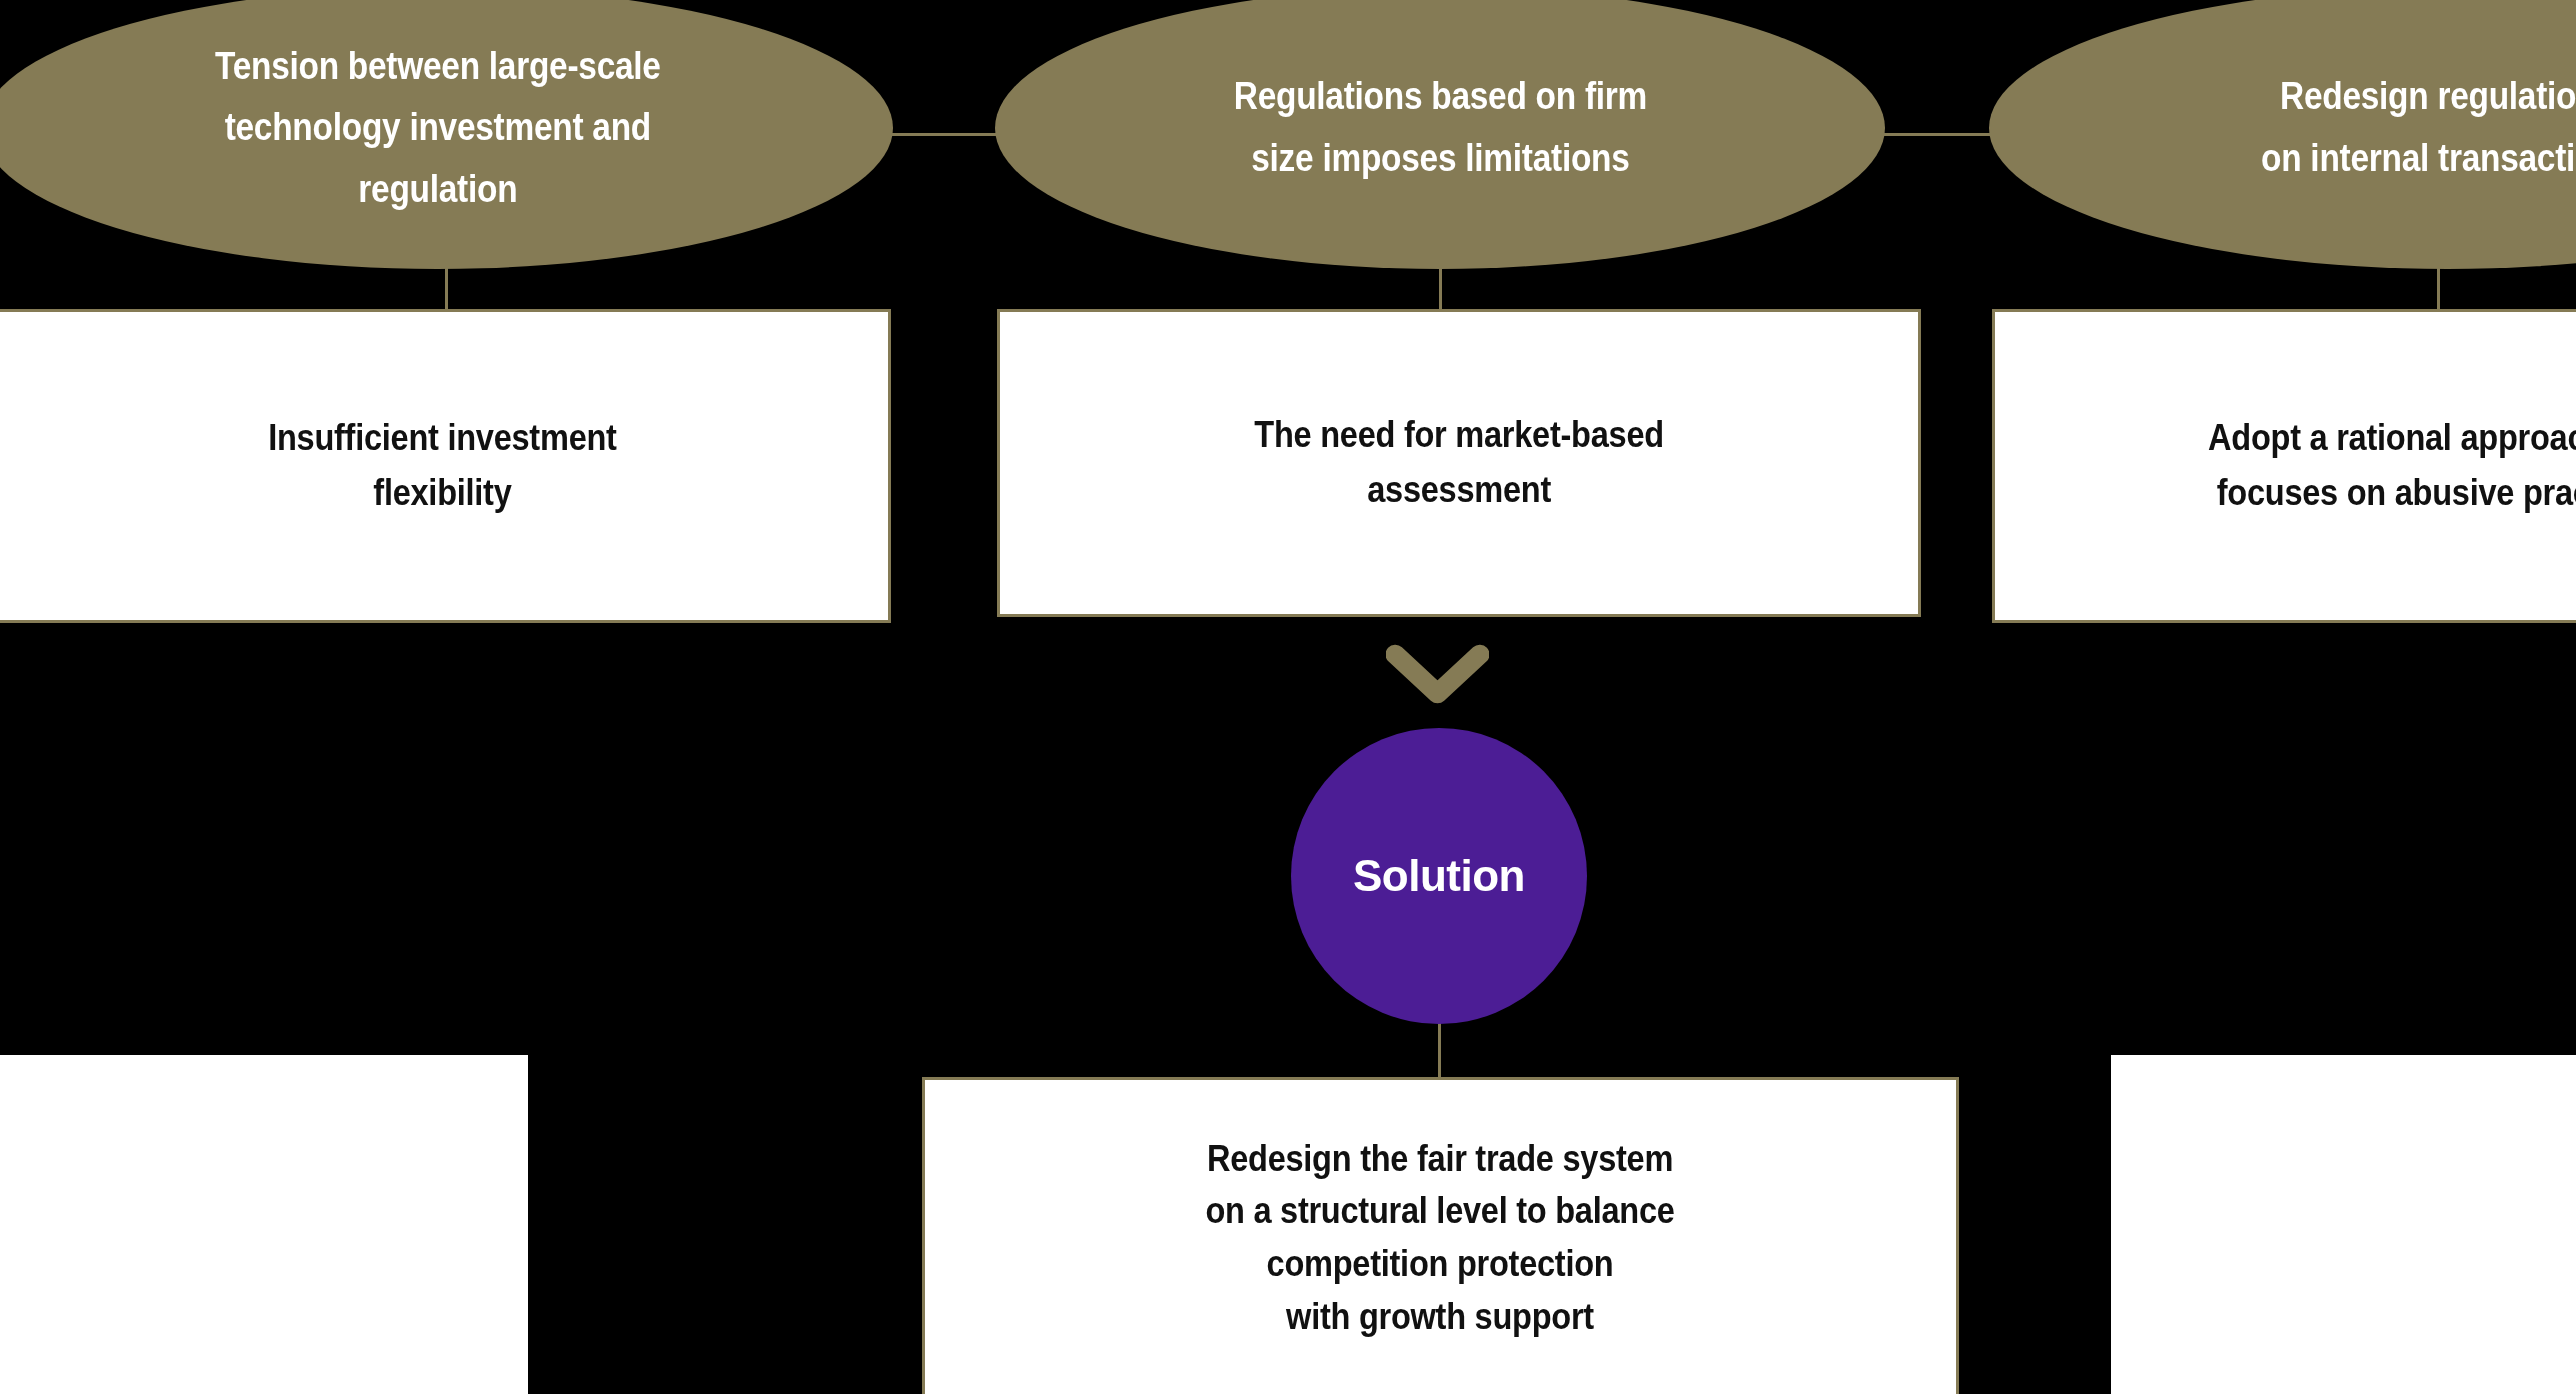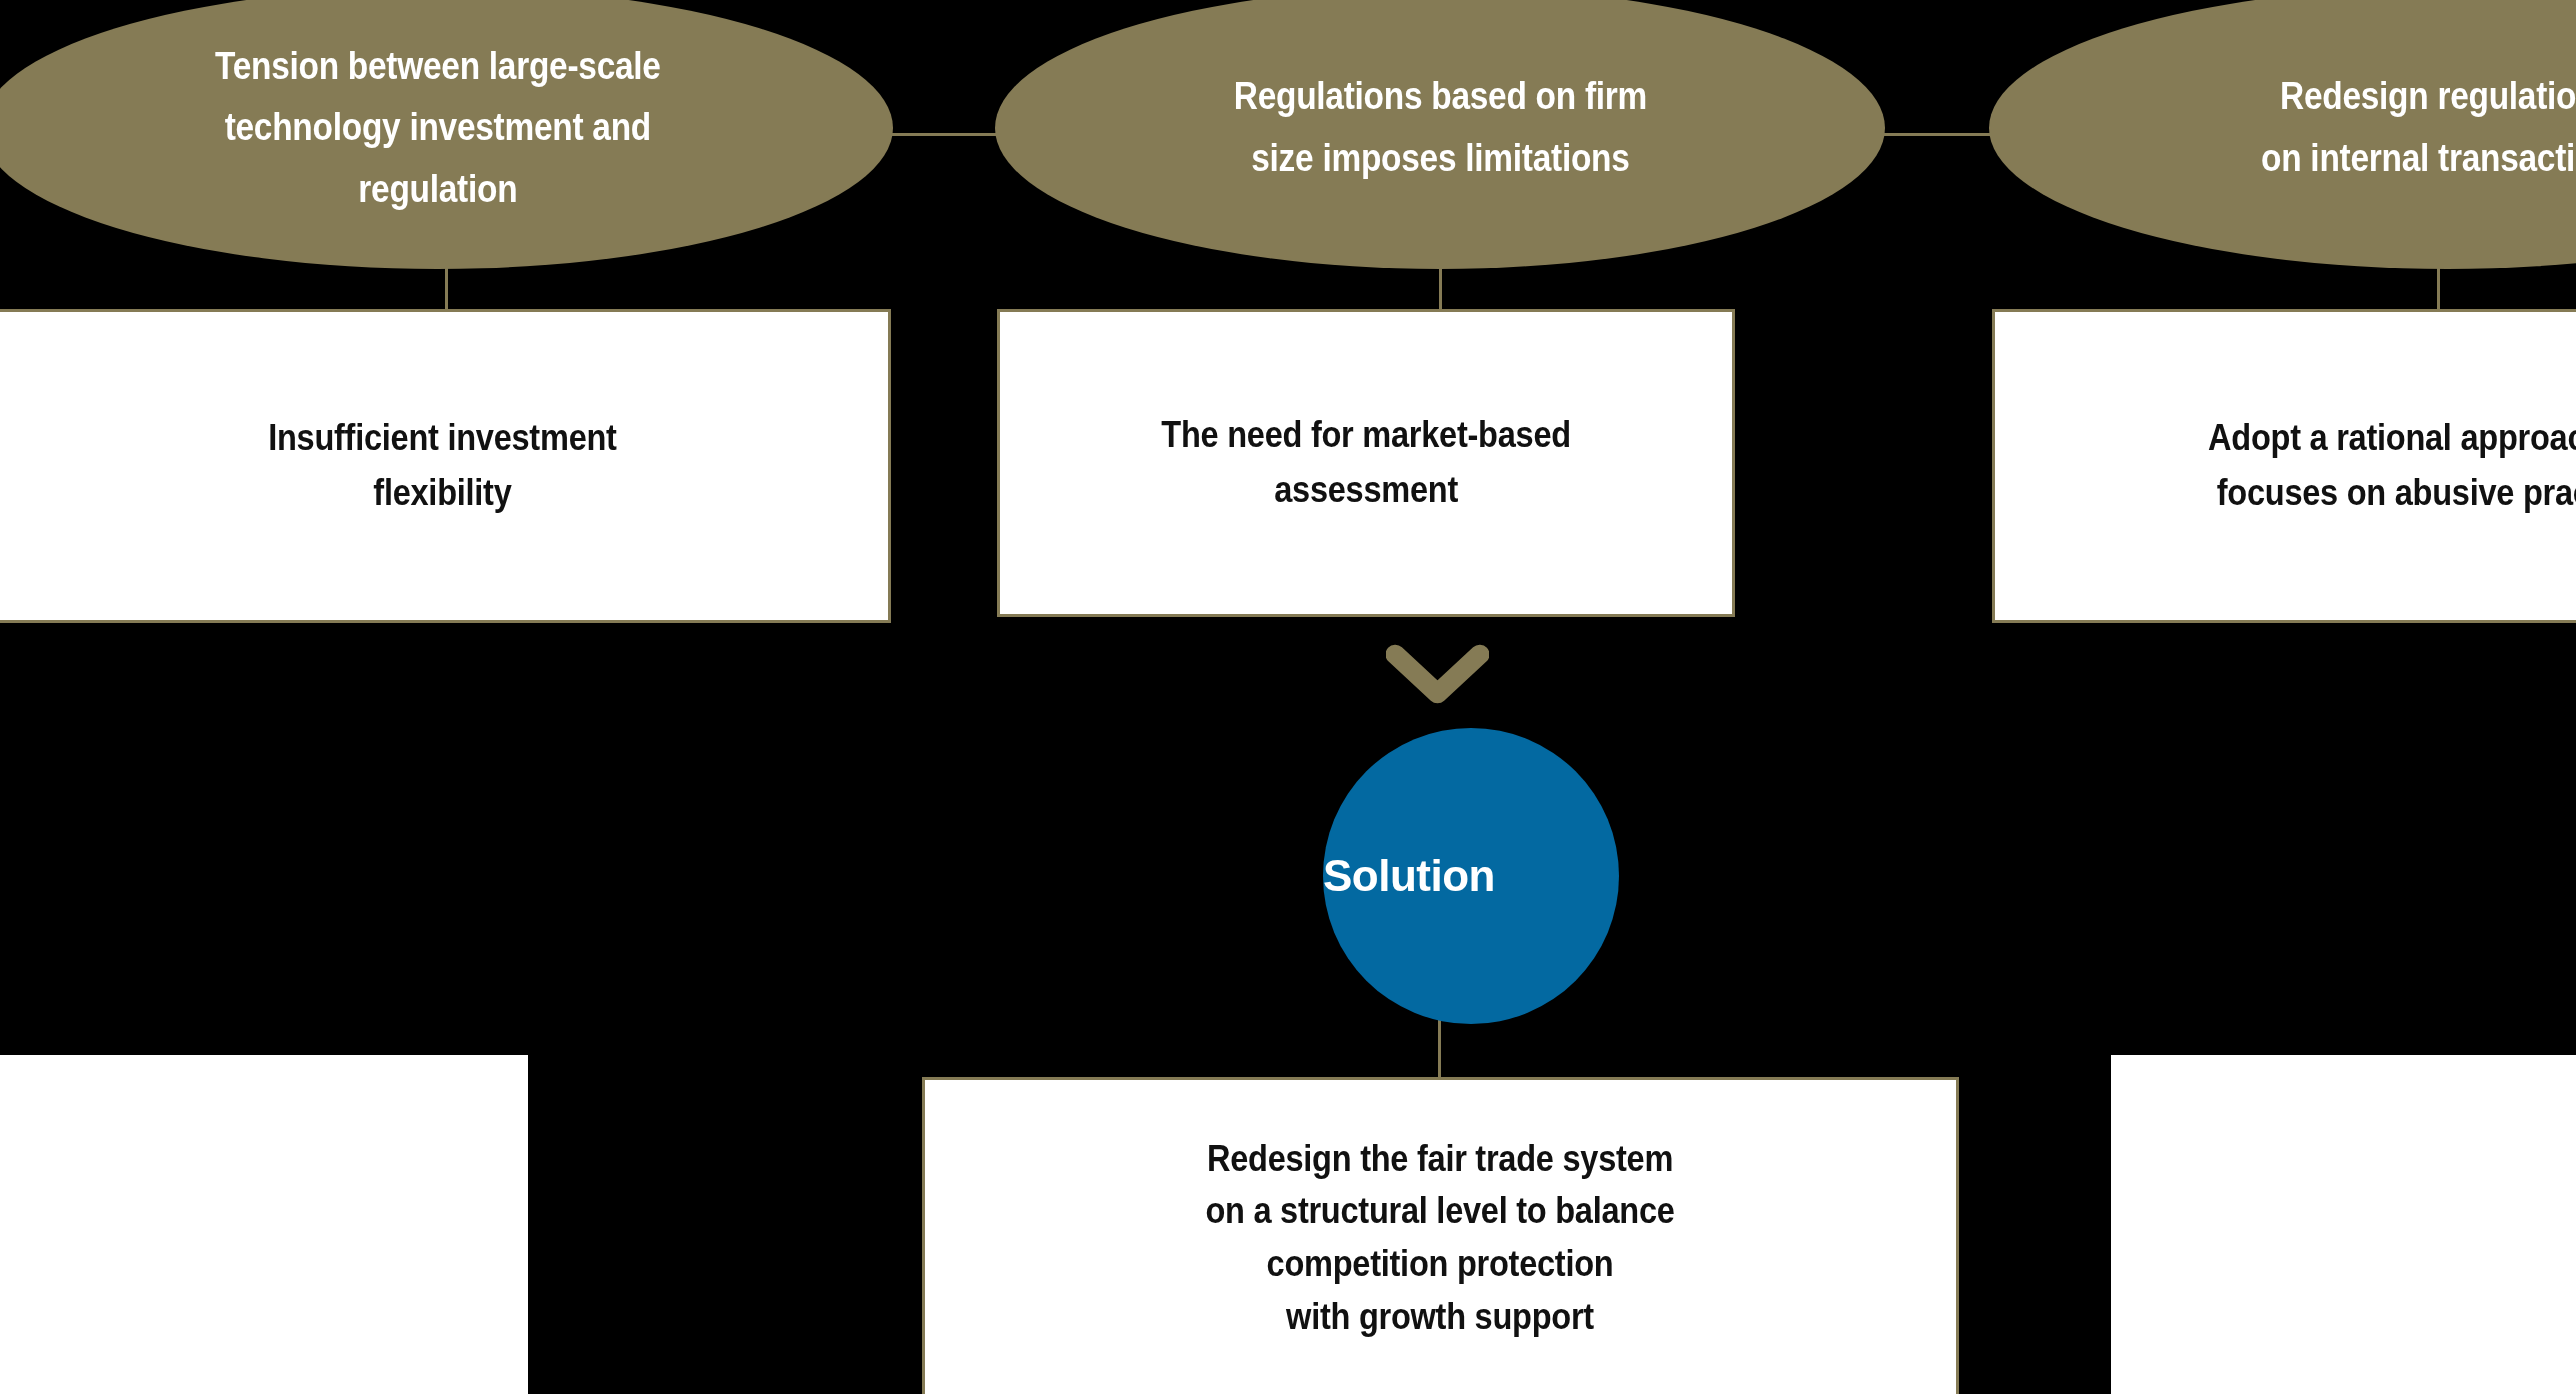--- a/index.html
+++ b/index.html
@@ -87,29 +87,29 @@
     position: absolute;
     left: 1386px;
     top: 643px;
     width: 103px;
     height: 62px;
   }
 
   
   #solution-circle {
     position: absolute;
-    left: 1323px;
+    left: 1291px;
     top: 728px;
     width: 296px;
     height: 296px;
     border-radius: 50%;
-    background: #0369a1;
+    background: #4c1d95;
     display: flex;
     align-items: center;
-    justify-content: flex-start;
+    justify-content: center;
   }
   #solution-label {
     color: #ffffff;
     font-size: 44px;
     font-weight: 700;
     letter-spacing: -0.5px;
     font-family: "Liberation Sans", "DejaVu Sans", sans-serif;
   }
 </style>
 </head>
@@ -143,21 +143,21 @@
   <div class="pill" id="pill-3" style="left:1989px; top:-13px; width:917px; height:282px;">
     <span class="pill-text">Redesign regulations
 on internal transactions</span>
   </div>
 
   <div class="card" id="card-1" style="left:-5.2px; top:309px; width:896px; height:314px;">
     <span class="card-text">Insufficient investment
 flexibility</span>
   </div>
 
-  <div class="card" id="card-2" style="left:997px; top:309px; width:738px; height:308px;">
+  <div class="card" id="card-2" style="left:997px; top:309px; width:924px; height:308px;">
     <span class="card-text">The need for market-based
 assessment</span>
   </div>
 
   <div class="card" id="card-3" style="left:1992px; top:309px; width:896px; height:314px;">
     <span class="card-text">Adopt a rational approach that
 focuses on abusive practices</span>
   </div>
 
   <svg id="chevron-down-icon" viewBox="0 0 200 120">

